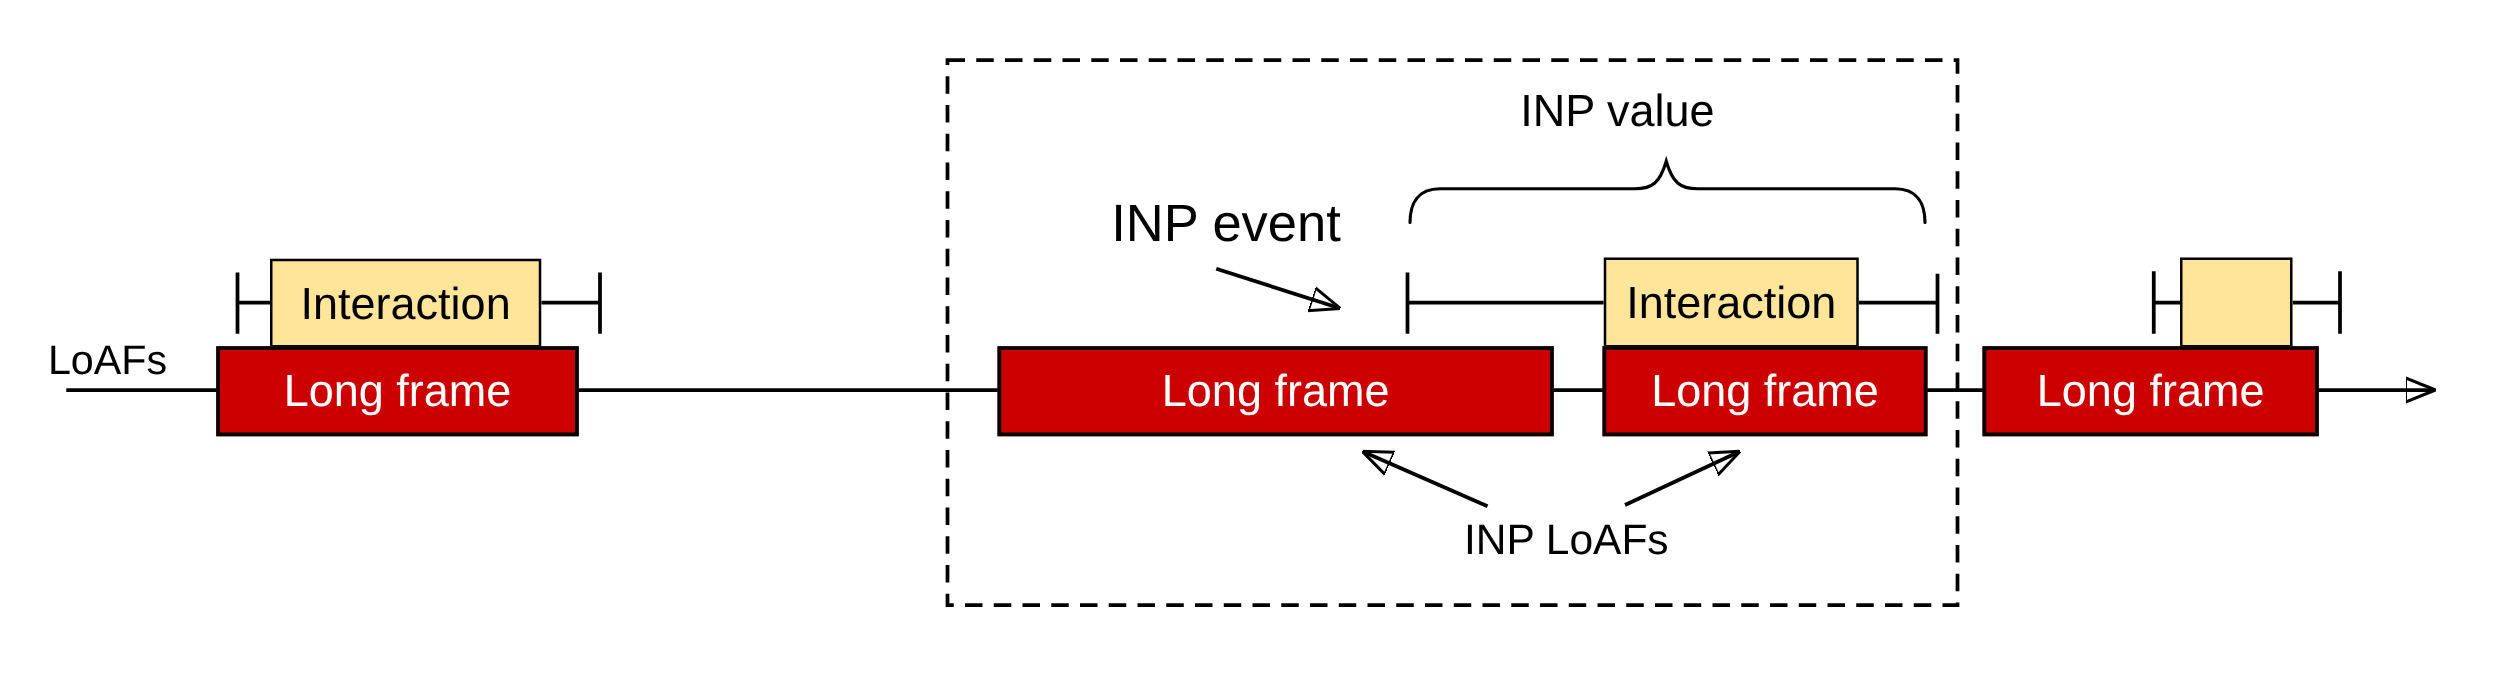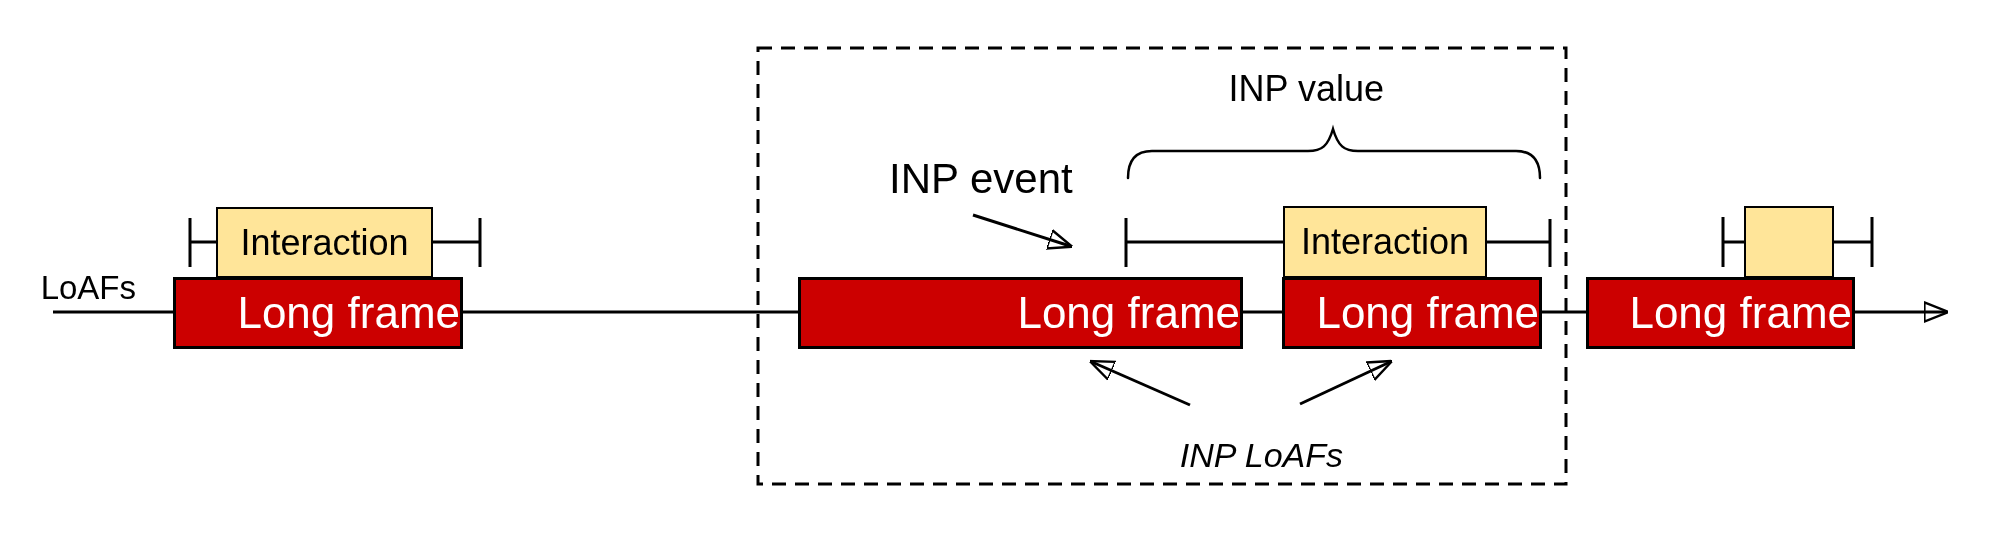--- a/index.html
+++ b/index.html
@@ -18,29 +18,29 @@
   .lines{position:absolute;left:0;top:0;width:2004px;height:546px;z-index:0;}
   .lines line,.lines path{stroke:var(--stroke);fill:none;}
   .lines rect.dashed{stroke:var(--stroke);fill:none;}
   .arrowhead-fill{fill:var(--stroke);stroke:none;}
   .box{
     position:absolute;z-index:2;box-sizing:border-box;
     display:flex;align-items:center;justify-content:center;
   }
   .box.red{
     background:var(--long-frame-fill);border:3px solid var(--stroke);
-    color:var(--long-frame-text);font-size:44px;justify-content:flex-end;
+    color:var(--long-frame-text);font-size:36px;
   }
   .box.yellow{
     background:var(--interaction-fill);border:2px solid var(--stroke);
     color:var(--interaction-text);font-size:36px;z-index:1;
   }
   .txt{
     position:absolute;z-index:3;color:var(--stroke);line-height:1;
-    text-align:right;white-space:nowrap;
+    text-align:center;white-space:nowrap;
   }
 </style>
 </head>
 <body>
 
 <div class="canvas">
 
   <svg class="lines" viewBox="0 0 2004 546">
     <defs>
       <marker id="arrow" viewBox="0 0 10 10" refX="9" refY="5" markerWidth="8" markerHeight="8" orient="auto-start-reverse">
@@ -91,15 +91,15 @@
   <div class="box red" style="left:1586px;top:277px;width:269px;height:72px;">
     <span>Long frame</span>
   </div>
 
   <div class="txt" style="left:36px;top:271px;width:100px;font-size:33px;">LoAFs</div>
 
   <div class="txt" style="left:1204px;top:71px;width:180px;font-size:36px;">INP value</div>
 
   <div class="txt" style="left:889px;top:158px;width:176px;font-size:42px;">INP event</div>
 
-  <div class="txt" style="left:1163px;top:438px;width:180px;font-size:34px;font-style:italic;">INP LoAFs</div>
+  <div class="txt" style="left:1163px;top:415px;width:180px;font-size:34px;">INP LoAFs</div>
 
 </div>
 
 </body></html>

